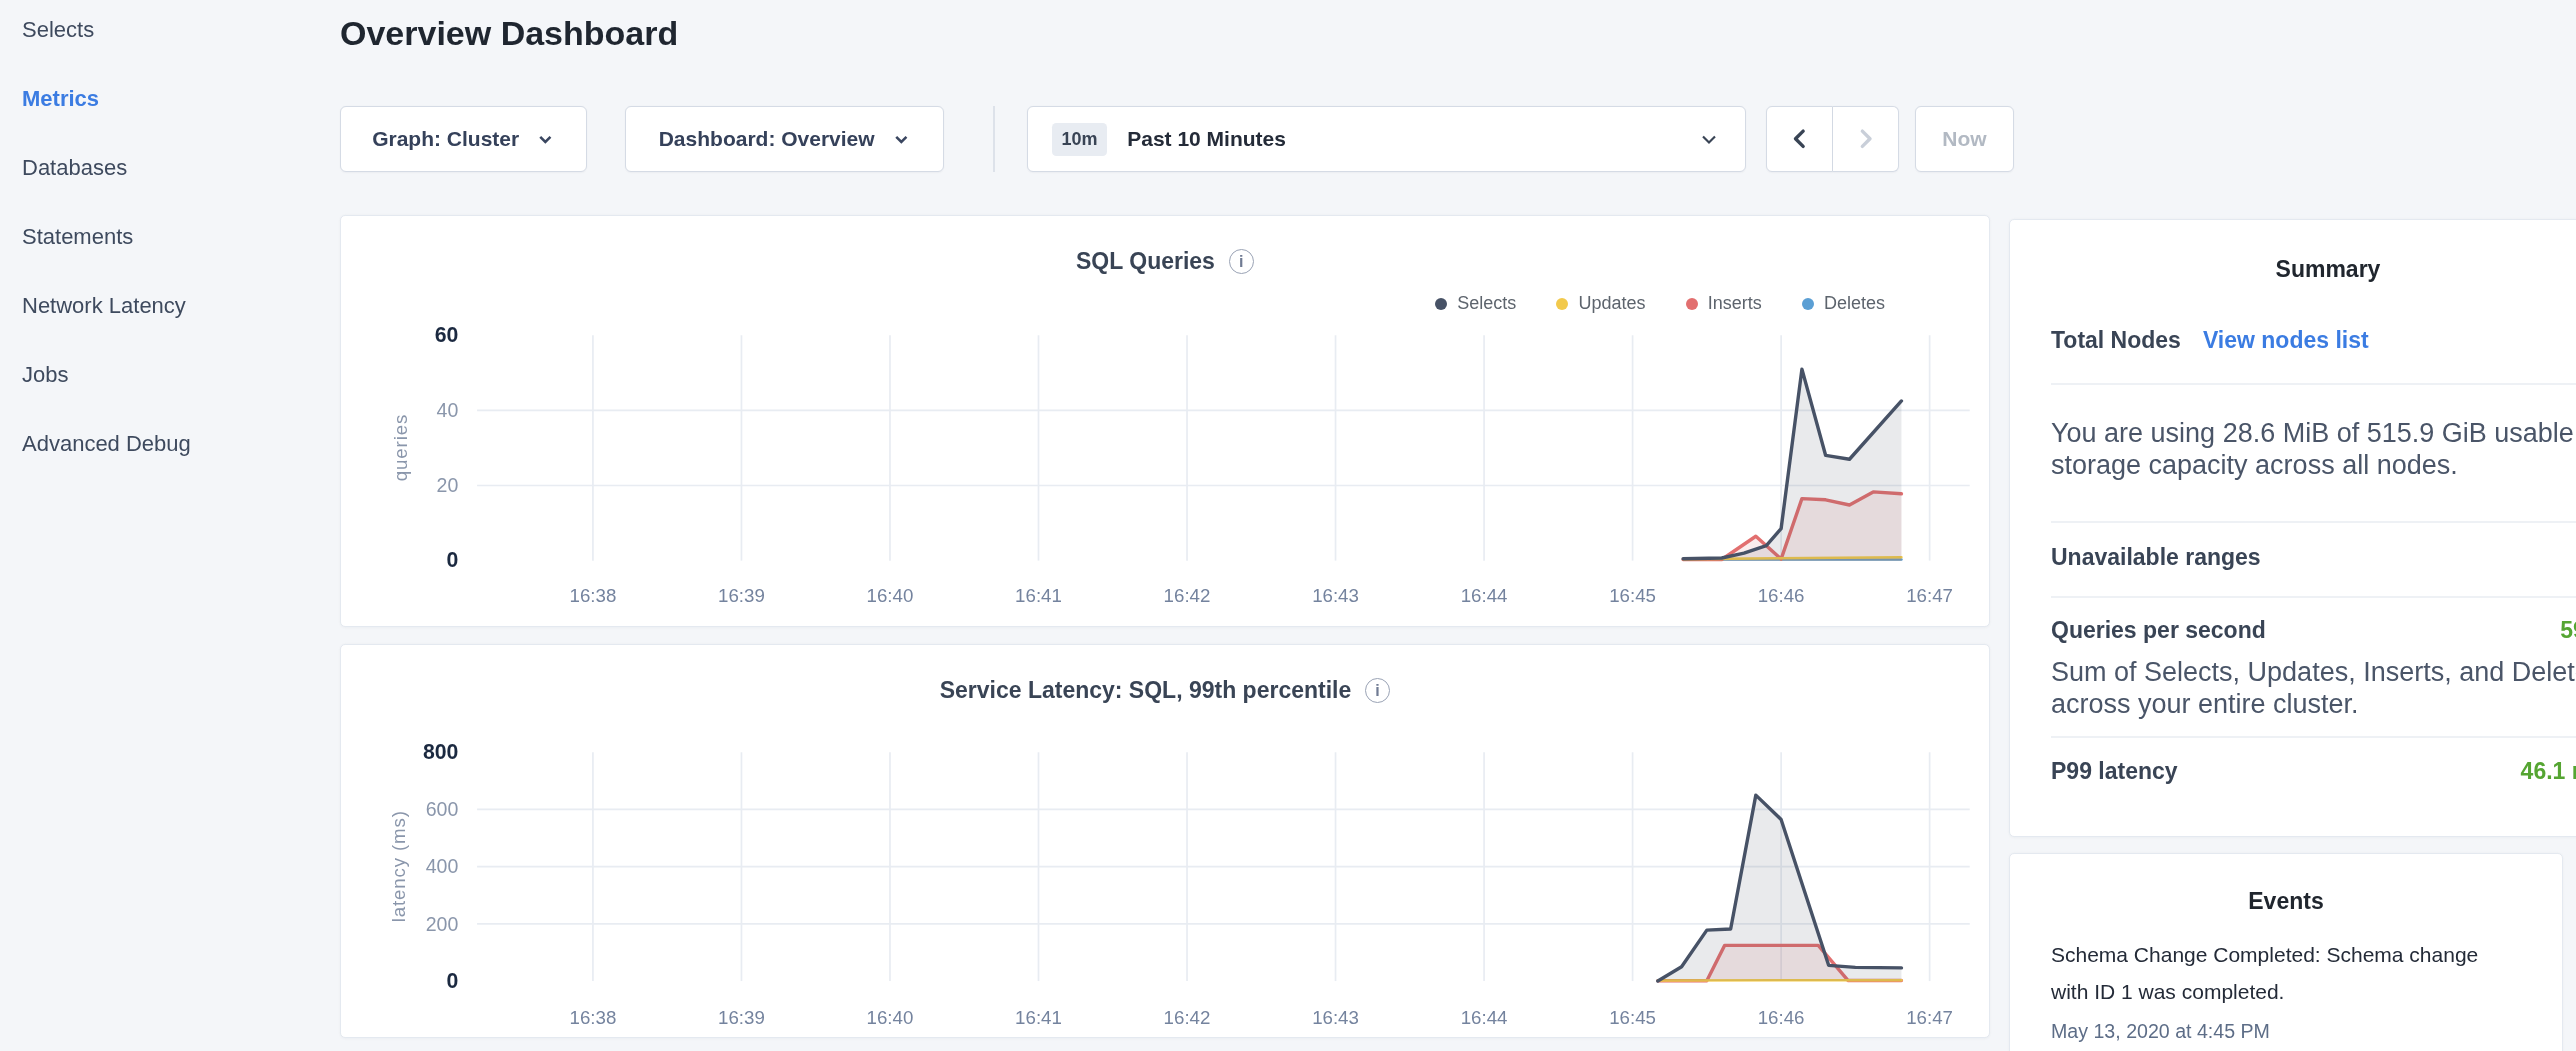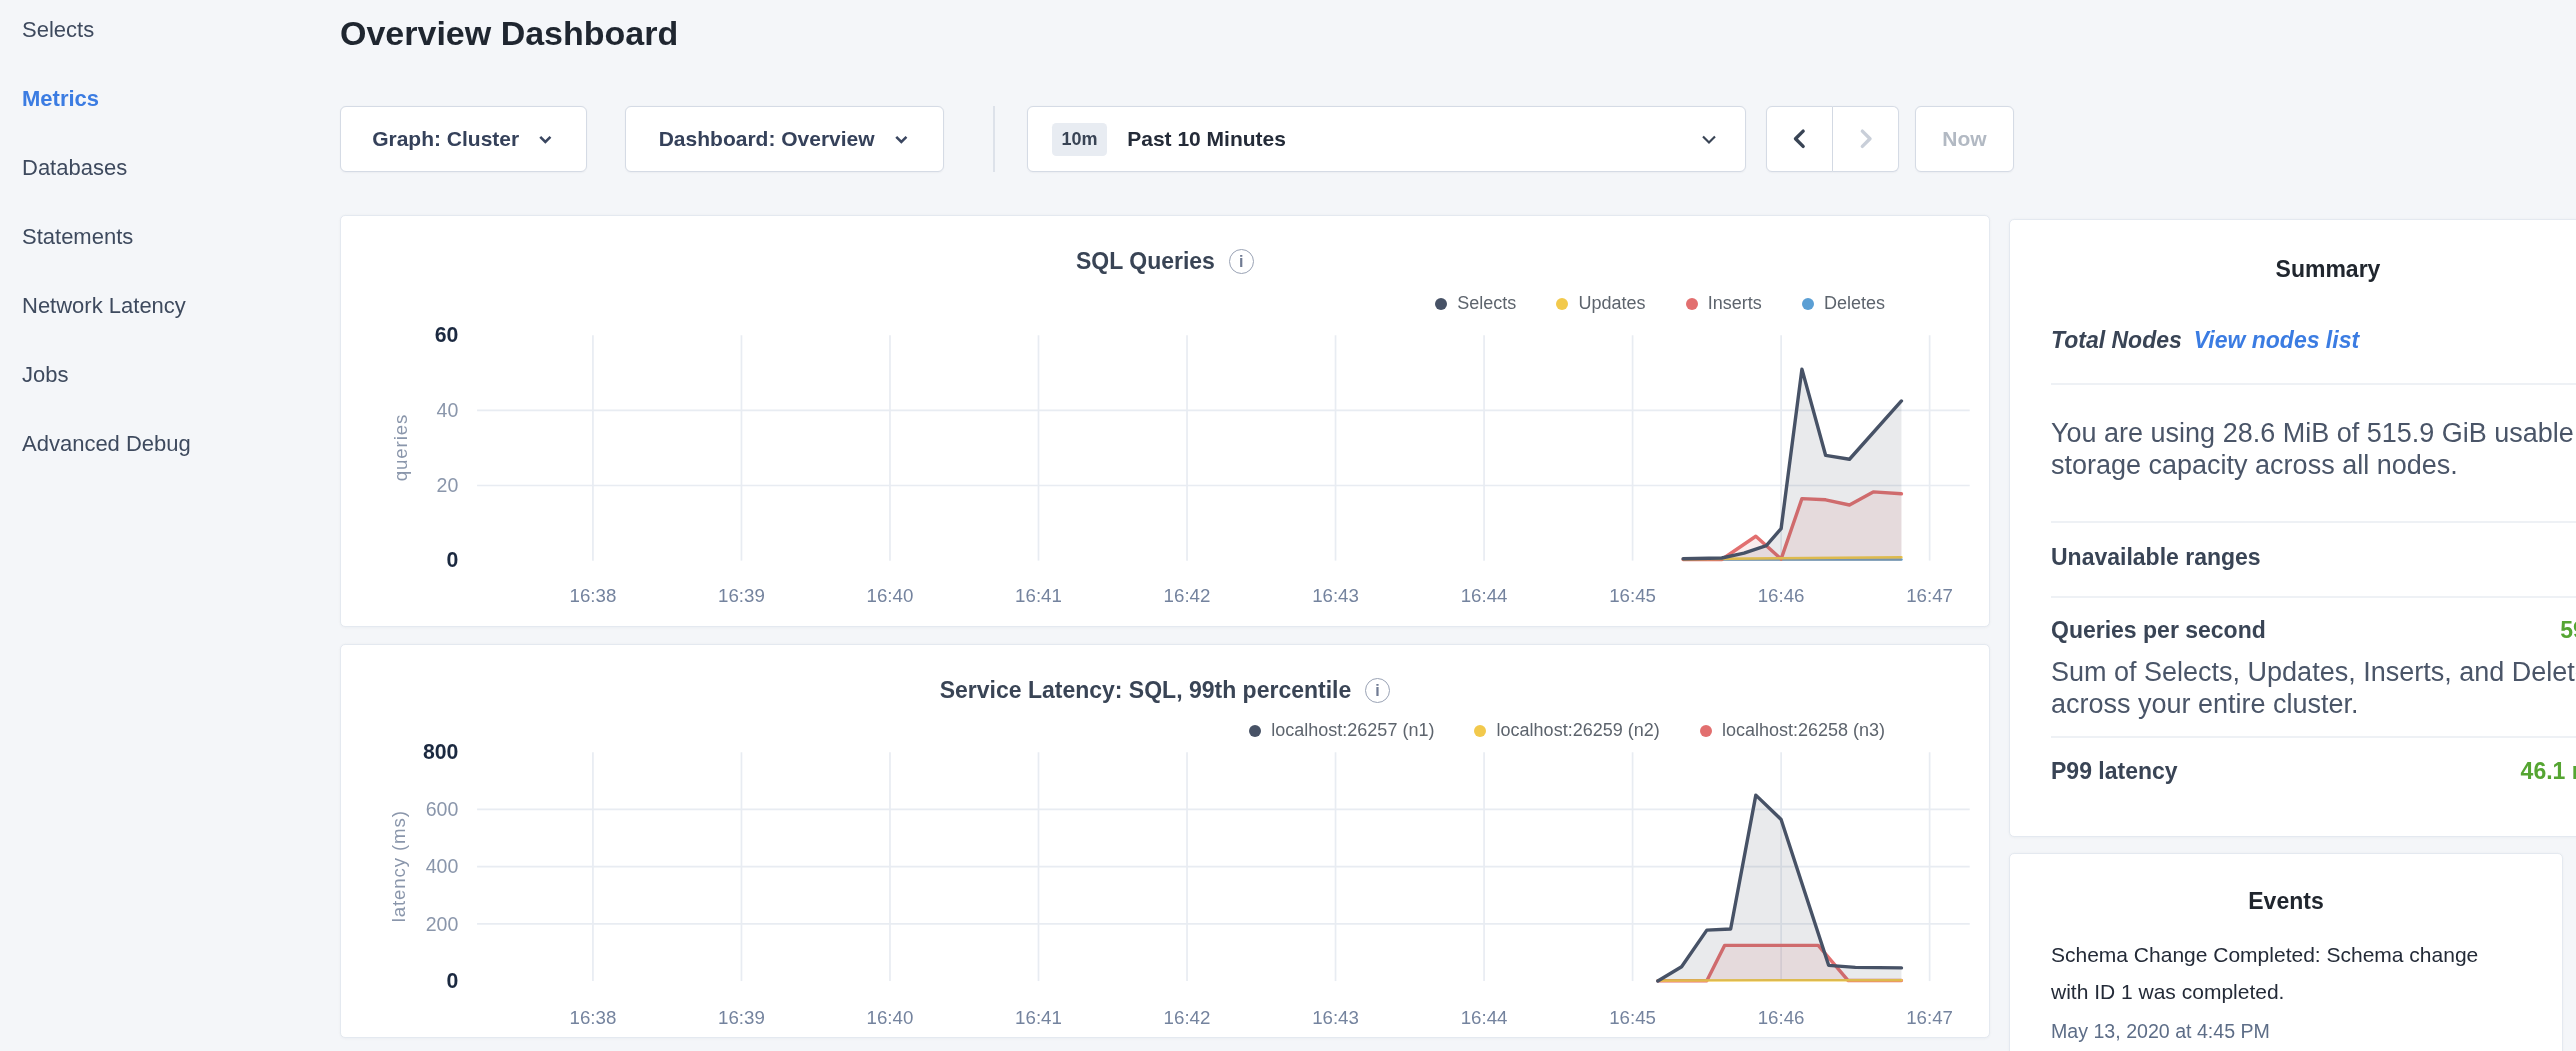--- a/index.html
+++ b/index.html
@@ -57,21 +57,21 @@
 
   svg.chart { position: absolute; left: 0; top: 0; }
   svg text { font-family: "Liberation Sans", sans-serif; }
 
   
   #summary-card { left: 2009px; top: 219px; width: 638px; height: 618px; }
   #events-card { left: 2009px; top: 853px; width: 554px; height: 272px; }
   .panel-title { position: absolute; left: 0; right: 0; text-align: center; font-size: 23px; font-weight: 700; color: #20262e; }
   .srow { position: absolute; left: 41px; right: 41px; }
   .srow-head { display: flex; justify-content: space-between; align-items: baseline; }
-  .srow-left { display: flex; align-items: flex-end; gap: 12px; font-style: italic; }
+  .srow-left { display: flex; align-items: flex-end; gap: 22px; }
   .slabel { font-size: 23px; font-weight: 700; color: var(--text-slate); }
   .slink { font-size: 23px; font-weight: 600; color: var(--accent-blue); cursor: pointer; }
   .svalue { font-size: 23px; font-weight: 700; color: var(--value-green); }
   .sdesc { font-size: 27px; color: #4a5568; line-height: 32px; margin-top: 12px; }
   .sdivider { position: absolute; left: 41px; right: 41px; height: 1.7px; background: #eef1f5; }
 
   .event-item { position: absolute; left: 41px; right: 41px; top: 82px; }
   .event-message { font-size: 21px; color: #242b38; line-height: 37px; }
   .event-time { font-size: 19.6px; color: #5d6d87; margin-top: 10.2px; }
 </style>
@@ -223,34 +223,20 @@
       <path d="M1548.3 394.7 L1605.9 394.7 L1626.9 353.0 L1736.9 353.0 L1771.8 394.3 L1834.7 394.3" fill="none" stroke="#e26f6f" stroke-width="4" stroke-linejoin="round" stroke-linecap="round"></path>
       <path d="M1548.3 394.3 L1834.7 394.0 L1834.7 395 L1548.3 395 Z" fill="#f2c94c" fill-opacity="0.12" stroke="none"></path>
       <path d="M1548.3 394.3 L1834.7 394.0" fill="none" stroke="#f2c94c" stroke-width="3" stroke-linejoin="round" stroke-linecap="round"></path>
       <path d="M1548.3 395.0 L1576.2 378.2 L1605.9 335.1 L1633.9 333.8 L1663.5 176.4 L1693.2 205.0 L1749.1 376.5 L1780.5 378.9 L1834.7 379.5 L1834.7 395 L1548.3 395 Z" fill="#475266" fill-opacity="0.12" stroke="none"></path>
       <path d="M1548.3 395.0 L1576.2 378.2 L1605.9 335.1 L1633.9 333.8 L1663.5 176.4 L1693.2 205.0 L1749.1 376.5 L1780.5 378.9 L1834.7 379.5" fill="none" stroke="#475266" stroke-width="4" stroke-linejoin="round" stroke-linecap="round"></path>
     </svg>
   <div class="chart-title-row">
     <span class="chart-title">Service Latency: SQL, 99th percentile</span>
     <span class="info-icon"></span>
   </div>
-  <div class="legend" style="top:75px">
-    <span class="legend-item">
-      <span class="legend-dot" style="background: rgb(71, 82, 102);"></span>
-      <span class="legend-label">localhost:26257 (n1)</span>
-    </span>
-    <span class="legend-item">
-      <span class="legend-dot" style="background: rgb(242, 201, 76);"></span>
-      <span class="legend-label">localhost:26259 (n2)</span>
-    </span>
-    <span class="legend-item">
-      <span class="legend-dot" style="background: rgb(226, 111, 111);"></span>
-      <span class="legend-label">localhost:26258 (n3)</span>
-    </span>
-  </div>
 </section>
 
 <aside class="card" id="summary-card">
   <div class="panel-title" style="top:36px">Summary</div>
 
   <div class="srow" style="top:107px">
     <div class="srow-head">
       <span class="srow-left">
         <span class="slabel">Total Nodes</span>
         <span class="slink">View nodes list</span>

